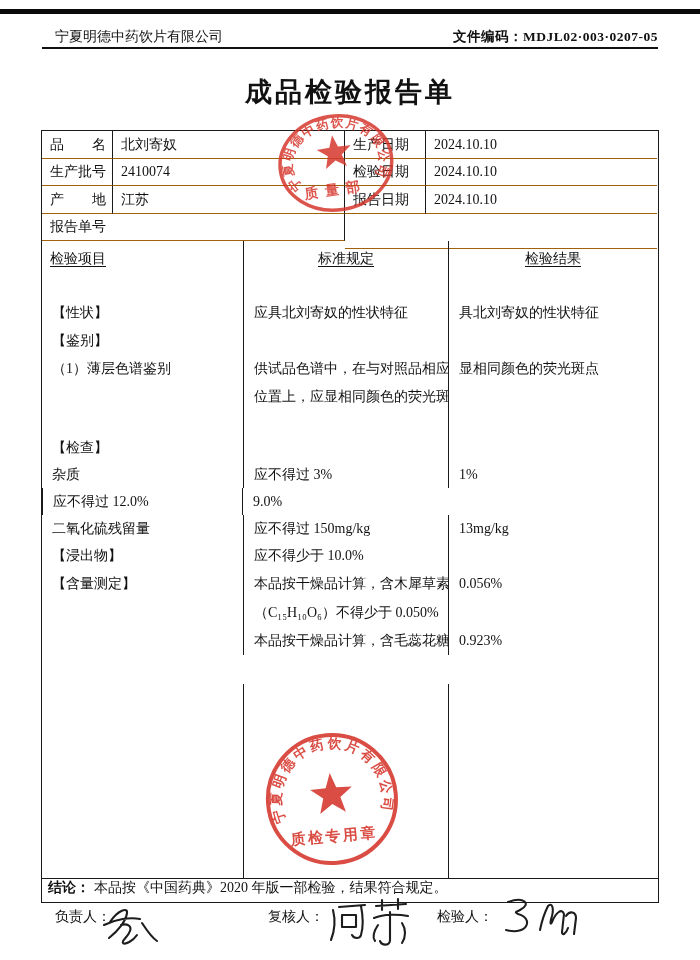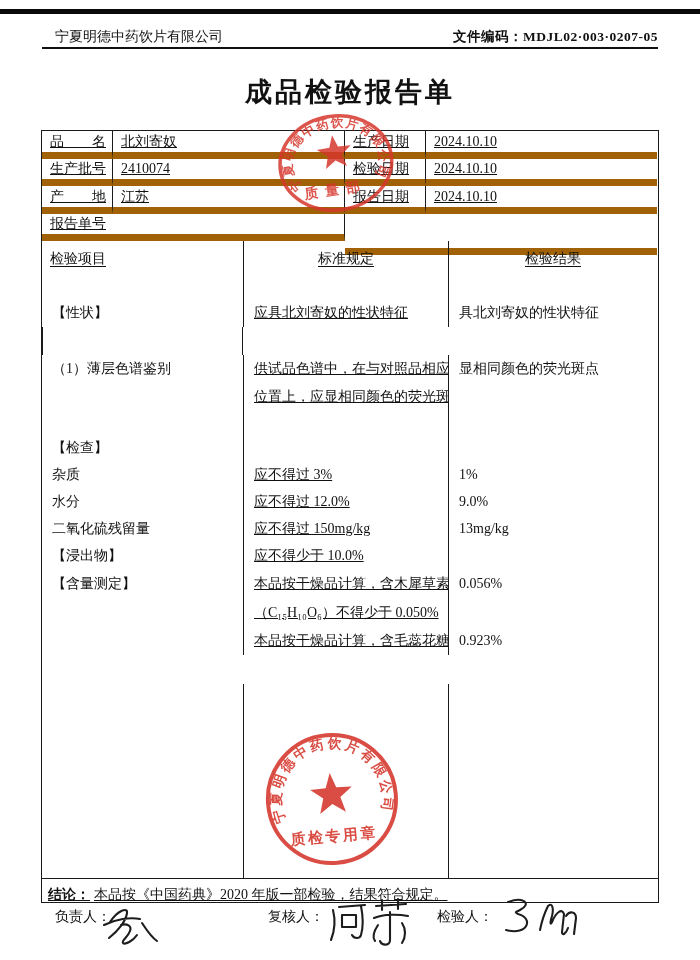--- a/index.html
+++ b/index.html
@@ -20,35 +20,35 @@
     text-align:center; font-size:27px; font-weight:bold; letter-spacing:3px;
   }
 
   .doc-table {
     position:absolute; left:41px; top:130px; width:618px; height:773px;
     border:1.5px solid #1a1a1a; font-size:14px;
   }
 
   
   .info-grid { display:grid; grid-template-columns:71px 232px 81px 231px; grid-template-rows:28px 27px 28px 27px; }
-  .ic { border-right:1px solid #1a1a1a; border-bottom:7px solid #a16207; display:flex; align-items:center; padding:0 8px; white-space:nowrap; overflow:hidden;text-decoration:underline; }
+  .ic { border-right:1px solid #1a1a1a; border-bottom:1px solid #a16207; display:flex; align-items:center; padding:0 8px; white-space:nowrap; overflow:hidden; }
   .ic.nr { border-right:none; }
   .ic.sp2a { grid-column:1 / 3; }
   .ic.sp2b { grid-column:3 / 5; border-right:none;margin-top:34px; }
 
   
   .main-grid { display:flex; flex-direction:column; height:637px; }
   .trow { display:grid; grid-template-columns:201px 206px 208px; flex:0 0 auto; }
   .trow.grow { flex:1 1 auto; }
   .c { display:flex; align-items:center; padding:0 10px; white-space:nowrap; overflow:hidden; }
-  .c2 { border-left:1px solid #1a1a1a; border-right:1px solid #1a1a1a;text-decoration:underline; }
+  .c2 { border-left:1px solid #1a1a1a; border-right:1px solid #1a1a1a; }
   .th2, .th3 { justify-content:center; text-decoration:underline; text-underline-offset:3px; padding:0; }
   .th1 { text-decoration:underline; text-underline-offset:3px; padding-left:8px; }
 
-  .conclusion-row { border-top:1px solid #1a1a1a; height:26px; display:flex; align-items:flex-end; padding:0 6px;text-decoration:underline; }
+  .conclusion-row { border-top:1px solid #1a1a1a; height:26px; display:flex; align-items:flex-start; padding:0 6px; }
   .conclusion-row .lab { font-weight:bold; margin-right:4px; }
 
   .sig-area { position:absolute; left:42px; top:898px; width:630px; height:62px; font-size:14px; }
   .sig-label { position:absolute; top:10px; white-space:nowrap; }
   .sig-svg { position:absolute; }
   .sig-svg path { fill:none; stroke:#1d1d1d; stroke-width:2.1; stroke-linecap:round; stroke-linejoin:round; }
 
   .stamp { position:absolute; pointer-events:none; z-index:6; }
   .stamp text { font-family:"Liberation Serif","DejaVu Serif",serif; font-weight:bold; }
 </style>
@@ -103,20 +103,21 @@
           <div class="c"></div>
       </div>
 
       <div class="trow" style="height:28px">
         <div class="c">【性状】</div>
         <div class="c c2">应具北刘寄奴的性状特征</div>
         <div class="c">具北刘寄奴的性状特征</div>
       </div>
 
       <div class="trow" style="height:28px">
+        <div class="c">【鉴别】</div>
         <div class="c c2"></div>
         <div class="c"></div>
       </div>
 
       <div class="trow" style="height:28px">
         <div class="c">（1）薄层色谱鉴别</div>
         <div class="c c2">供试品色谱中，在与对照品相应的</div>
         <div class="c">显相同颜色的荧光斑点</div>
       </div>
 
@@ -138,21 +139,20 @@
         <div class="c"></div>
       </div>
 
       <div class="trow" style="height:27px">
         <div class="c">杂质</div>
         <div class="c c2">应不得过 3%</div>
         <div class="c">1%</div>
       </div>
 
       <div class="trow" style="height:27px">
-        <div class="c">水分</div>
         <div class="c c2">应不得过 12.0%</div>
         <div class="c">9.0%</div>
       </div>
 
 
       <div class="trow" style="height:27px">
         <div class="c">二氧化硫残留量</div>
         <div class="c c2">应不得过 150mg/kg</div>
         <div class="c">13mg/kg</div>
       </div>

